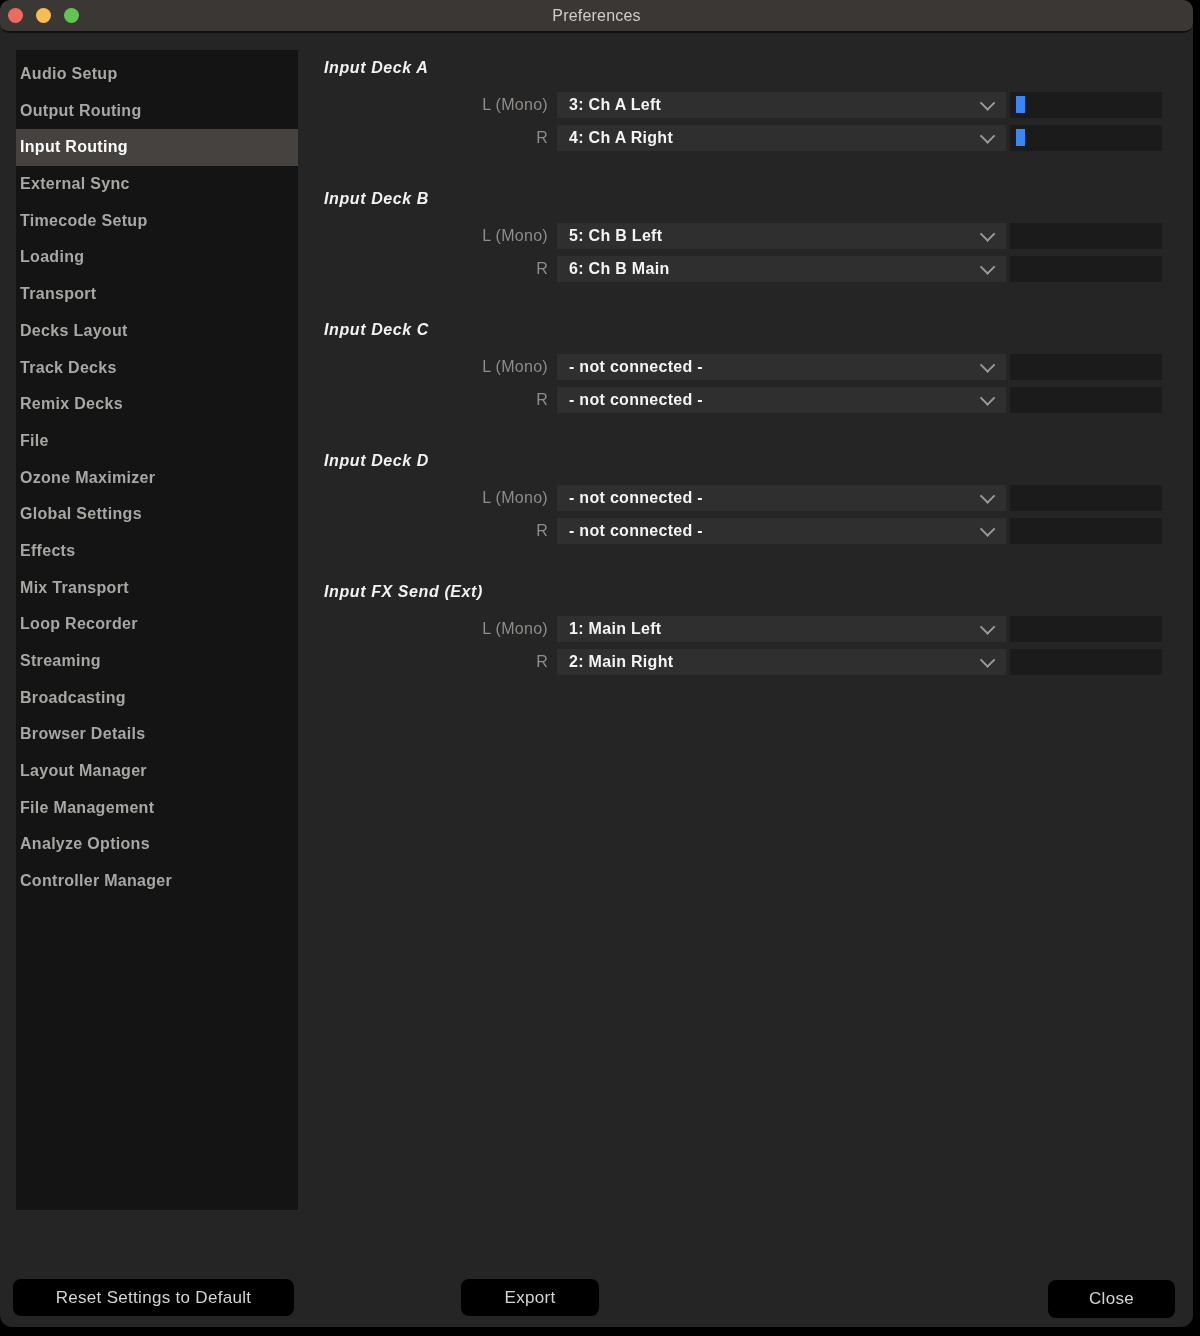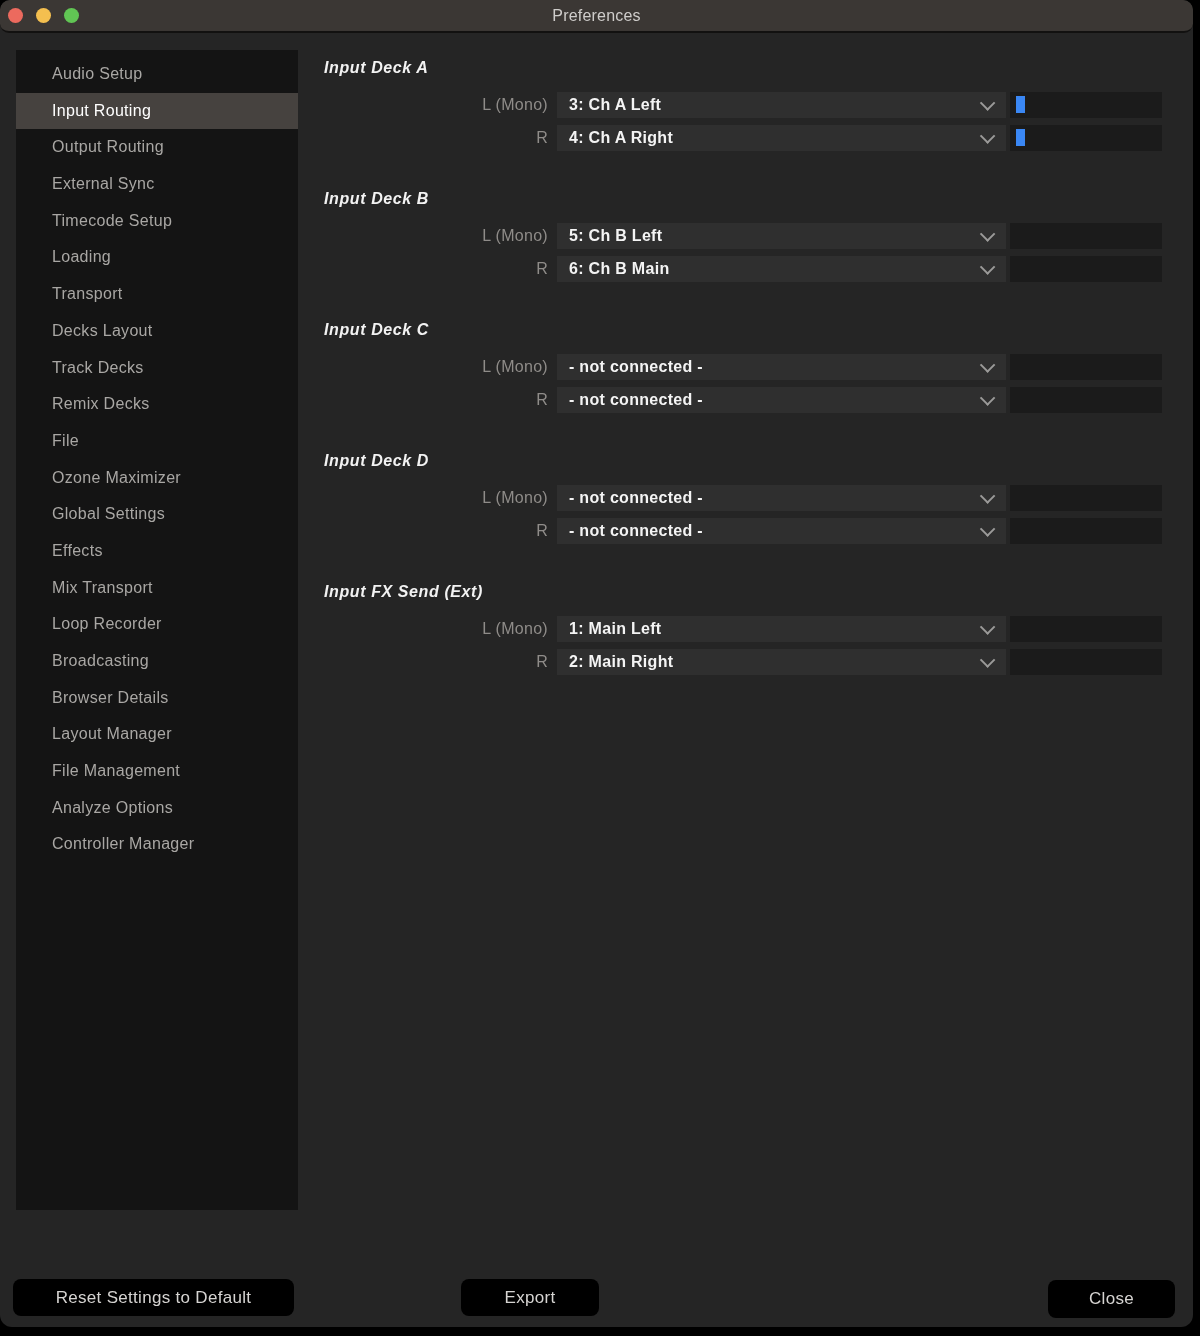--- a/index.html
+++ b/index.html
@@ -22,22 +22,22 @@
   .light{width:15px;height:15px;border-radius:50%;}
   .light.red{background:#ec6a5e;}
   .light.yellow{background:#f4bf4f;}
   .light.green{background:#61c554;}
   
   .sidebar{
     position:absolute;left:16px;top:50px;width:282px;height:1160px;
     background:#141414;padding-top:6px;box-sizing:border-box;
   }
   .side-item{
-    height:36.7px;line-height:36.7px;padding-left:36px;
-    font-size:16px;font-weight:400;color:#a9a7a4;letter-spacing:.3px;
+    height:36.7px;line-height:36.7px;padding-left:4px;
+    font-size:16px;font-weight:700;color:#a9a7a4;letter-spacing:.3px;
     white-space:nowrap;cursor:default;
   }
   .side-item.selected{background:#46423f;color:#ffffff;}
   
   .section{position:absolute;left:324px;}
   .section-title{
     font-size:16px;font-weight:700;color:#f2f2f2;letter-spacing:.6px;
     height:20px;line-height:20px;margin-bottom:14px;white-space:nowrap;font-style:italic;
   }
   .row{display:flex;align-items:center;height:26px;margin-bottom:7px;}
@@ -86,29 +86,29 @@
         <div class="light green"></div>
       </div>
       <div class="title">Preferences</div>
     </div>
 
     <div class="sidebar" id="sidebar">
   <div class="side-item">
     <span>Audio Setup</span>
   </div>
 
+  <div class="side-item">
+    <span>Output Routing</span>
+  </div>
+
   <div class="side-item selected">
     <span>Input Routing</span>
   </div>
 
   <div class="side-item">
-    <span>Output Routing</span>
-  </div>
-
-  <div class="side-item">
     <span>External Sync</span>
   </div>
 
   <div class="side-item">
     <span>Timecode Setup</span>
   </div>
 
   <div class="side-item">
     <span>Loading</span>
   </div>
@@ -146,20 +146,23 @@
   </div>
 
   <div class="side-item">
     <span>Mix Transport</span>
   </div>
 
   <div class="side-item">
     <span>Loop Recorder</span>
   </div>
 
+  <div class="side-item">
+    <span>Streaming</span>
+  </div>
 
   <div class="side-item">
     <span>Broadcasting</span>
   </div>
 
   <div class="side-item">
     <span>Browser Details</span>
   </div>
 
   <div class="side-item">

